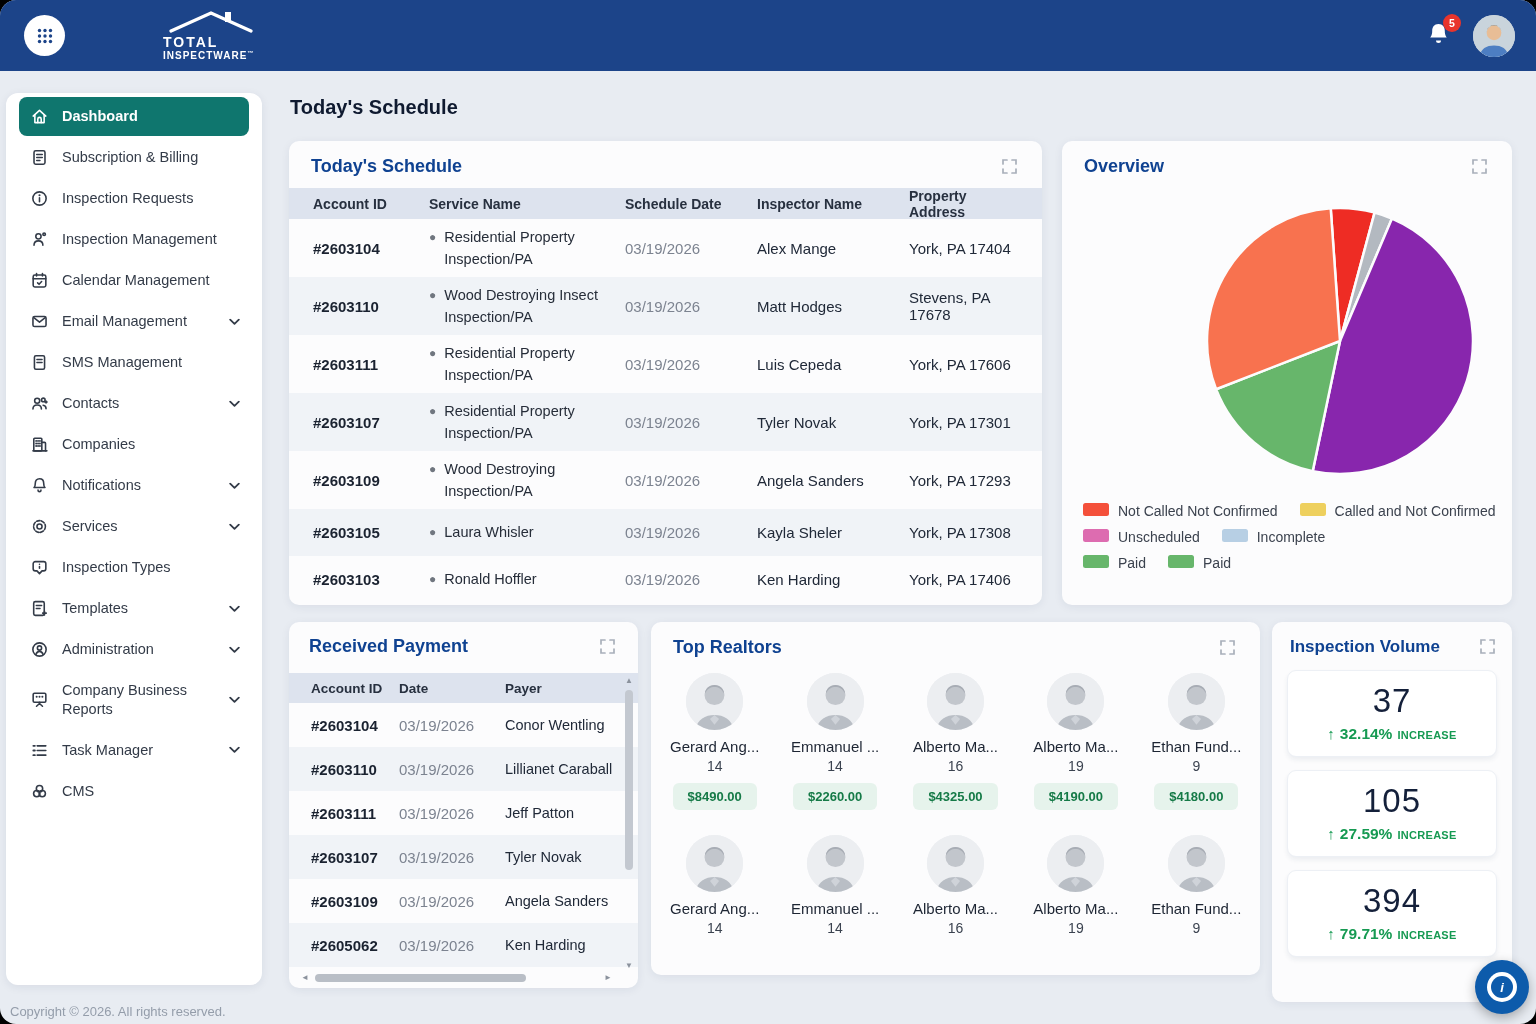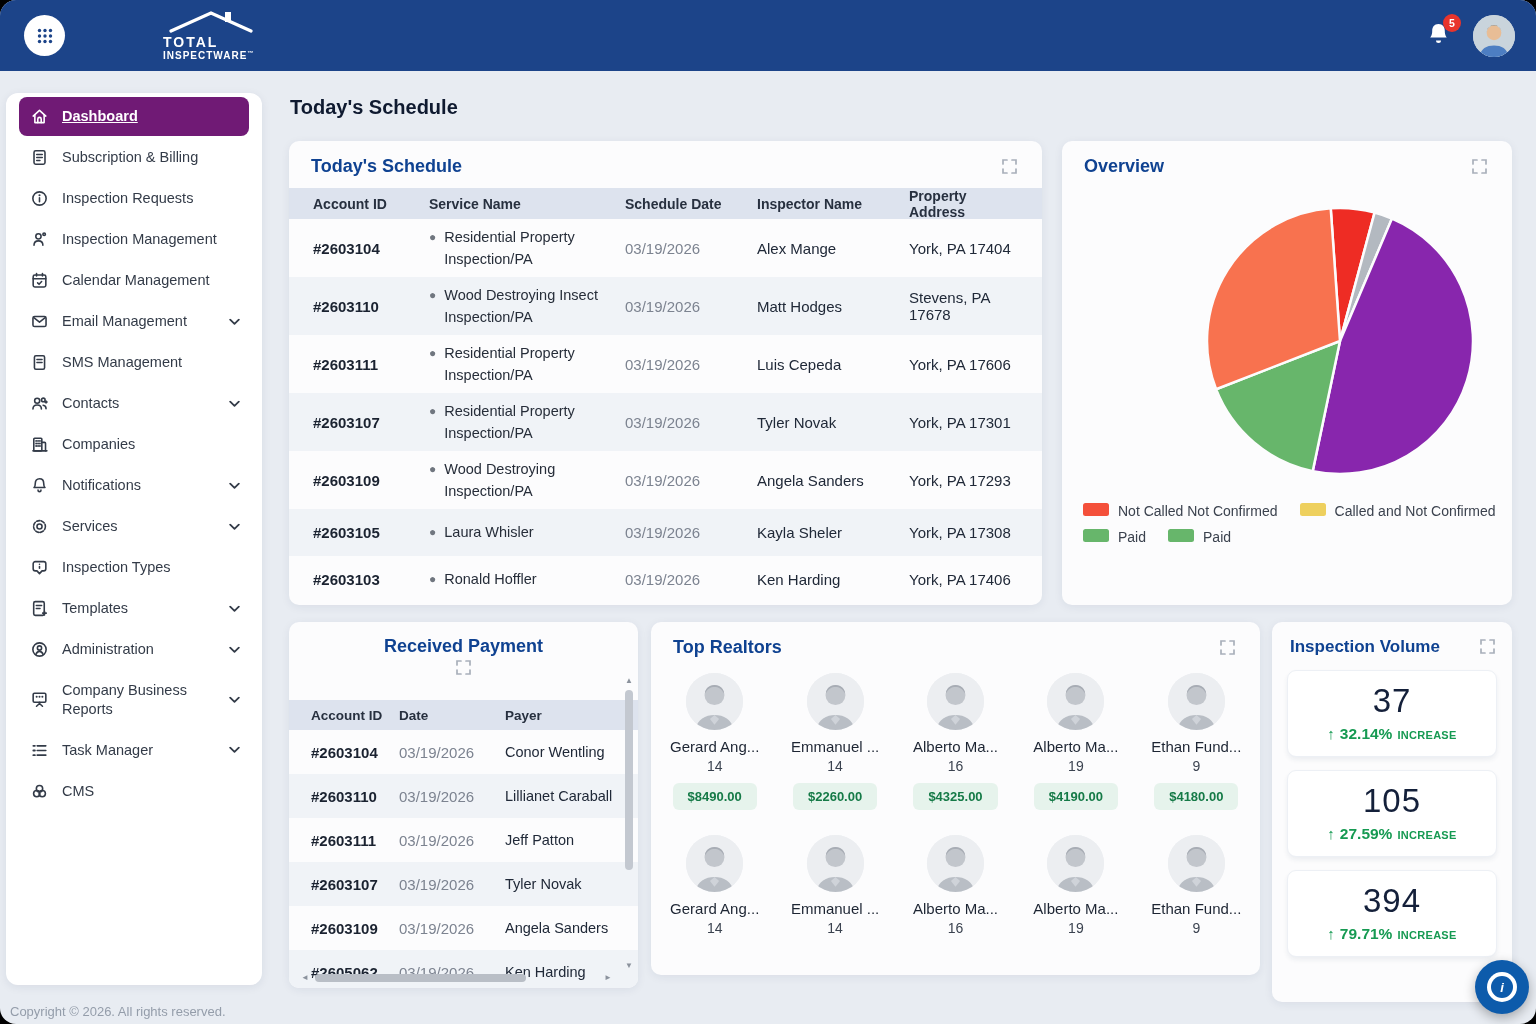--- a/index.html
+++ b/index.html
@@ -26,21 +26,21 @@
   .sidebar { position:absolute; left:6px; top:93px; width:256px; height:892px; background:#fff;
              border-radius:12px; box-shadow:0 2px 10px rgba(20,40,80,.08); overflow:hidden; }
   .profile { margin:13px 13px 10px; background:#f3f6fa; border-radius:9px; padding:12px 10px;
              display:flex; gap:11px; align-items:flex-start; }
   .profile-avatar { width:45px; height:45px; border-radius:50%; overflow:hidden; flex:0 0 45px; background:#ccd6de; }
   .profile-name { font-size:15px; font-weight:bold; color:#1b2434; margin-top:1px; }
   .profile-email { font-size:12.5px; color:#535c69; word-break:break-all; line-height:1.4; margin-top:3px; }
   .nav { padding:4px 13px; }
   .nav-item { display:flex; align-items:center; gap:13px; padding:10px 11px; border-radius:8px;
               color:#333b48; font-size:14.5px; cursor:pointer; position:relative; margin-bottom:2px; }
-  .nav-item.active { background:#701a75; color:#fff; font-weight:bold;text-decoration:underline; }
+  .nav-item.active { background:#0f766e; color:#fff; font-weight:bold; }
   .nav-ic { display:flex; width:19px; flex:0 0 19px; }
   .nav-ic svg { width:19px; height:19px; }
   .nav-label { flex:1; line-height:1.3; padding-right:14px; }
   .chev { position:absolute; right:9px; top:50%; transform:translateY(-50%); display:flex; }
 
   .page-footer { position:absolute; left:10px; bottom:5px; font-size:13px; color:#949daa; }
 
   
   .page-title { position:absolute; left:290px; top:96px; font-size:20px; font-weight:bold; color:#0f1a30; }
   .card { position:absolute; background:#fcfcfd; border-radius:10px; box-shadow:0 2px 10px rgba(25,45,90,.07); overflow:hidden; }
@@ -63,21 +63,21 @@
   
   #overview-card { left:1062px; top:141px; width:450px; height:464px; }
   #pie-svg { position:absolute; left:0; top:44px; }
   .legend { position:absolute; left:21px; top:362px; display:flex; flex-direction:column; gap:10px; }
   .legend-row { display:flex; gap:22px; }
   .legend-item { display:flex; align-items:flex-start; gap:9px; font-size:14px; color:#3b424e; }
   .swatch { width:26px; height:13px; border-radius:2.5px; flex:0 0 26px; }
 
   
   #payment-card { left:289px; top:622px; width:349px; height:366px; }
-  #payment-card .card-head { padding:14px 20px 22px;flex-direction:column; }
+  #payment-card .card-head { padding:14px 20px 16px; }
   .p-grid { display:grid; grid-template-columns:88px 106px 1fr; align-items:center; padding:0 10px 0 22px; }
   .p-head { height:30px; background:#dde3ee; font-size:13.5px; font-weight:bold; color:#27303f; }
   .p-row { height:44px; font-size:14.5px; }
   .p-row.alt { background:#f0f3f7; }
   .p-payer { color:#202938; white-space:nowrap; overflow:hidden; }
   .vscroll { position:absolute; right:3px; top:56px; bottom:20px; width:12px; }
   .vscroll .arr { position:absolute; left:2px; font-size:8px; color:#8b929d; }
   .vthumb { position:absolute; left:2px; top:12px; width:8px; height:62%; background:#c3c8d0; border-radius:4px; cursor:pointer; }
   .hscroll { position:absolute; left:12px; right:26px; bottom:4px; height:12px; }
   .hscroll .arr { position:absolute; top:1px; font-size:8px; color:#8b929d; }
@@ -493,20 +493,30 @@
             <span class="swatch" style="background:#f4503a"></span>
             <span>Not Called Not Confirmed</span>
           </div>
           <div class="legend-item">
             <span class="swatch" style="background:#eed05e"></span>
             <span>Called and Not Confirmed</span>
           </div>
         </div>
         <div class="legend-row">
           <div class="legend-item">
+            <span class="swatch" style="background:#dd6cb0"></span>
+            <span>Unscheduled</span>
+          </div>
+          <div class="legend-item">
+            <span class="swatch" style="background:#b7cfe4"></span>
+            <span>Incomplete</span>
+          </div>
+        </div>
+        <div class="legend-row">
+          <div class="legend-item">
             <span class="swatch" style="background:#67b66b"></span>
             <span>Paid</span>
           </div>
           <div class="legend-item">
             <span class="swatch" style="background:#67b66b"></span>
             <span>Paid</span>
           </div>
         </div>
       </div>
   </section>

